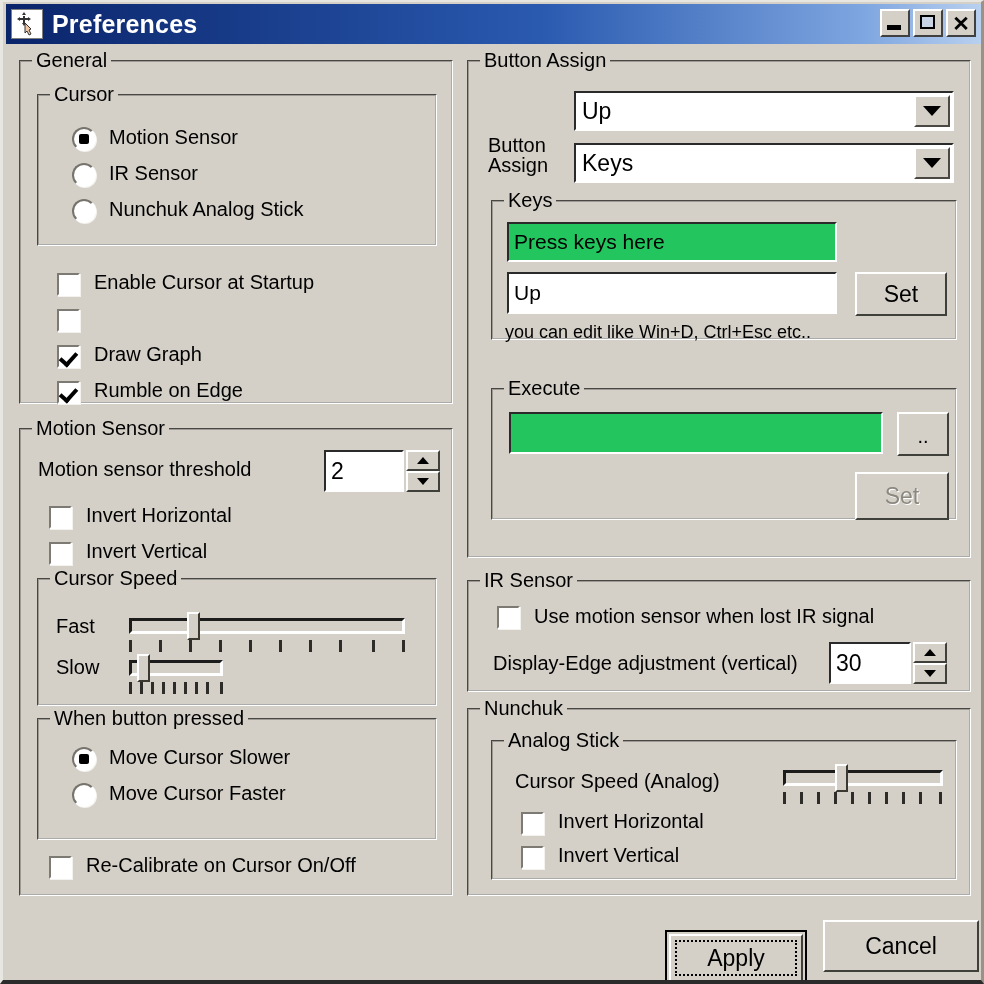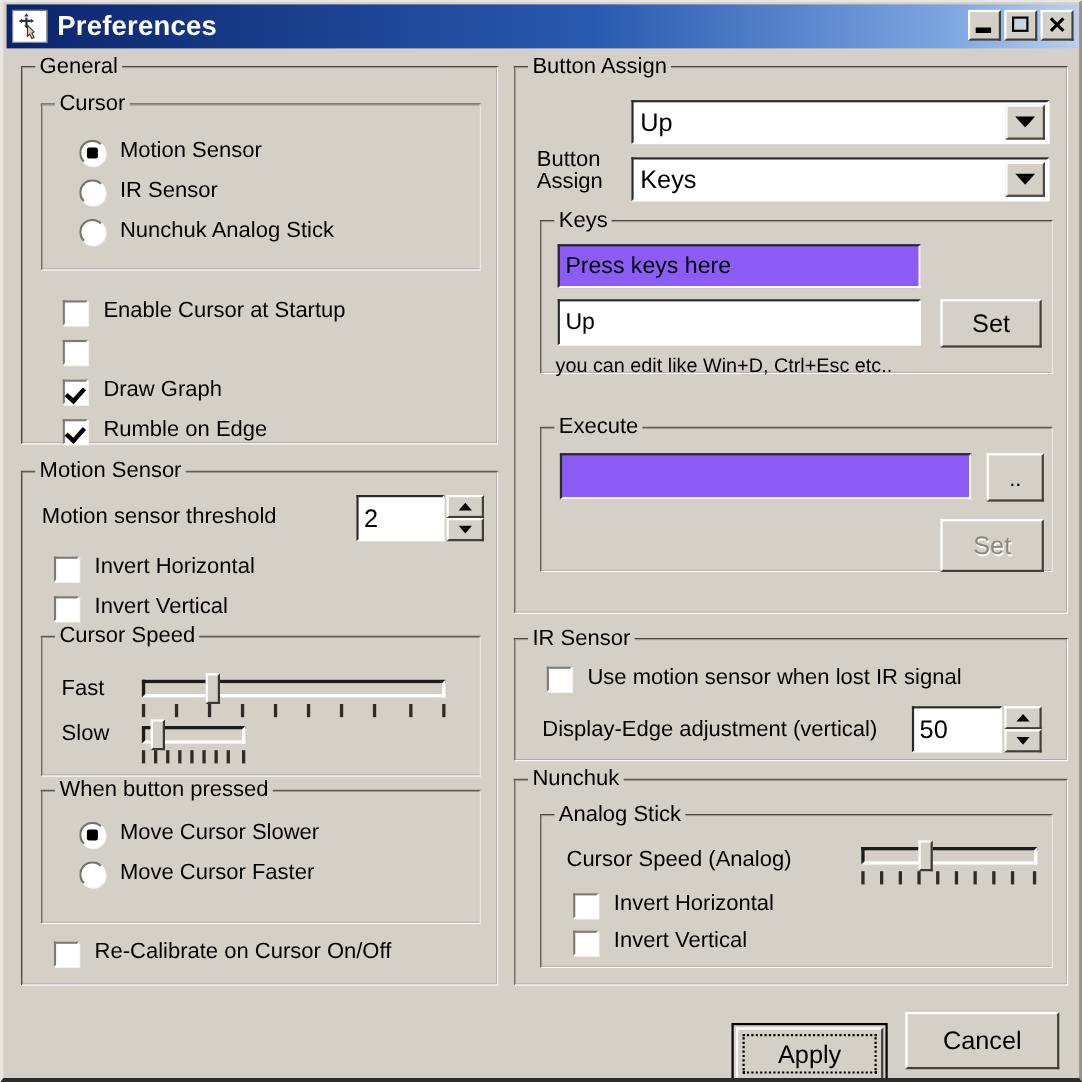--- a/index.html
+++ b/index.html
@@ -150,21 +150,21 @@
     border-right: 2px solid #ffffff;
     border-bottom: 2px solid #ffffff;
     box-sizing: border-box;
     font-size: 21px;
     color: #000;
     display: flex; align-items: center;
     padding-left: 5px;
     overflow: hidden;
     white-space: nowrap;
   }
-  .field.gray { background: #8b5cf6; }
+  .field.gray { background: #22c55e; }
   
   .combo {
     position: absolute;
     background: #ffffff;
     border-top: 2px solid #2a2a2a;
     border-left: 2px solid #2a2a2a;
     border-right: 2px solid #ffffff;
     border-bottom: 2px solid #ffffff;
     box-sizing: border-box;
     display: flex; align-items: center;
@@ -459,21 +459,21 @@
     </div>
   </div>
 
   <div class="group" style="left:464px; top:578px; width:504px; height:112px;">
     <div class="glabel">IR Sensor</div>
 
     <div class="cb" style="left:28px; top:24px;"></div>
     <div class="txt" style="left:24px; top:70px;">Display-Edge adjustment (vertical)</div>
 
     <div class="txt" style="left:65px; top:23px;">Use motion sensor when lost IR signal</div>
-    <div class="field" style="left:360px; top:60px; width:82px; height:42px; font-size:23px;">50</div>
+    <div class="field" style="left:360px; top:60px; width:82px; height:42px; font-size:23px;">30</div>
     <div class="spin" style="left:444px; top:60px; height:42px;">
       <div class="sb" style="top:0;">
           <span class="tri-up-s"></span>
         </div>
       <div class="sb" style="top:21px;">
           <span class="tri-down-s"></span>
         </div>
     </div>
   </div>
 
@@ -511,17 +511,17 @@
   </div>
 
   <div class="btn default" style="left:662px; top:916px; width:142px; height:56px;">
     <span class="inner">
       <span class="focus">
         <span>Apply</span>
       </span>
     </span>
   </div>
 
-  <div class="btn" style="left:820px; top:918px; width:140px; height:52px;">
+  <div class="btn" style="left:820px; top:918px; width:156px; height:52px;">
     <span>Cancel</span>
   </div>
 
 </div>
 
 </body></html>

